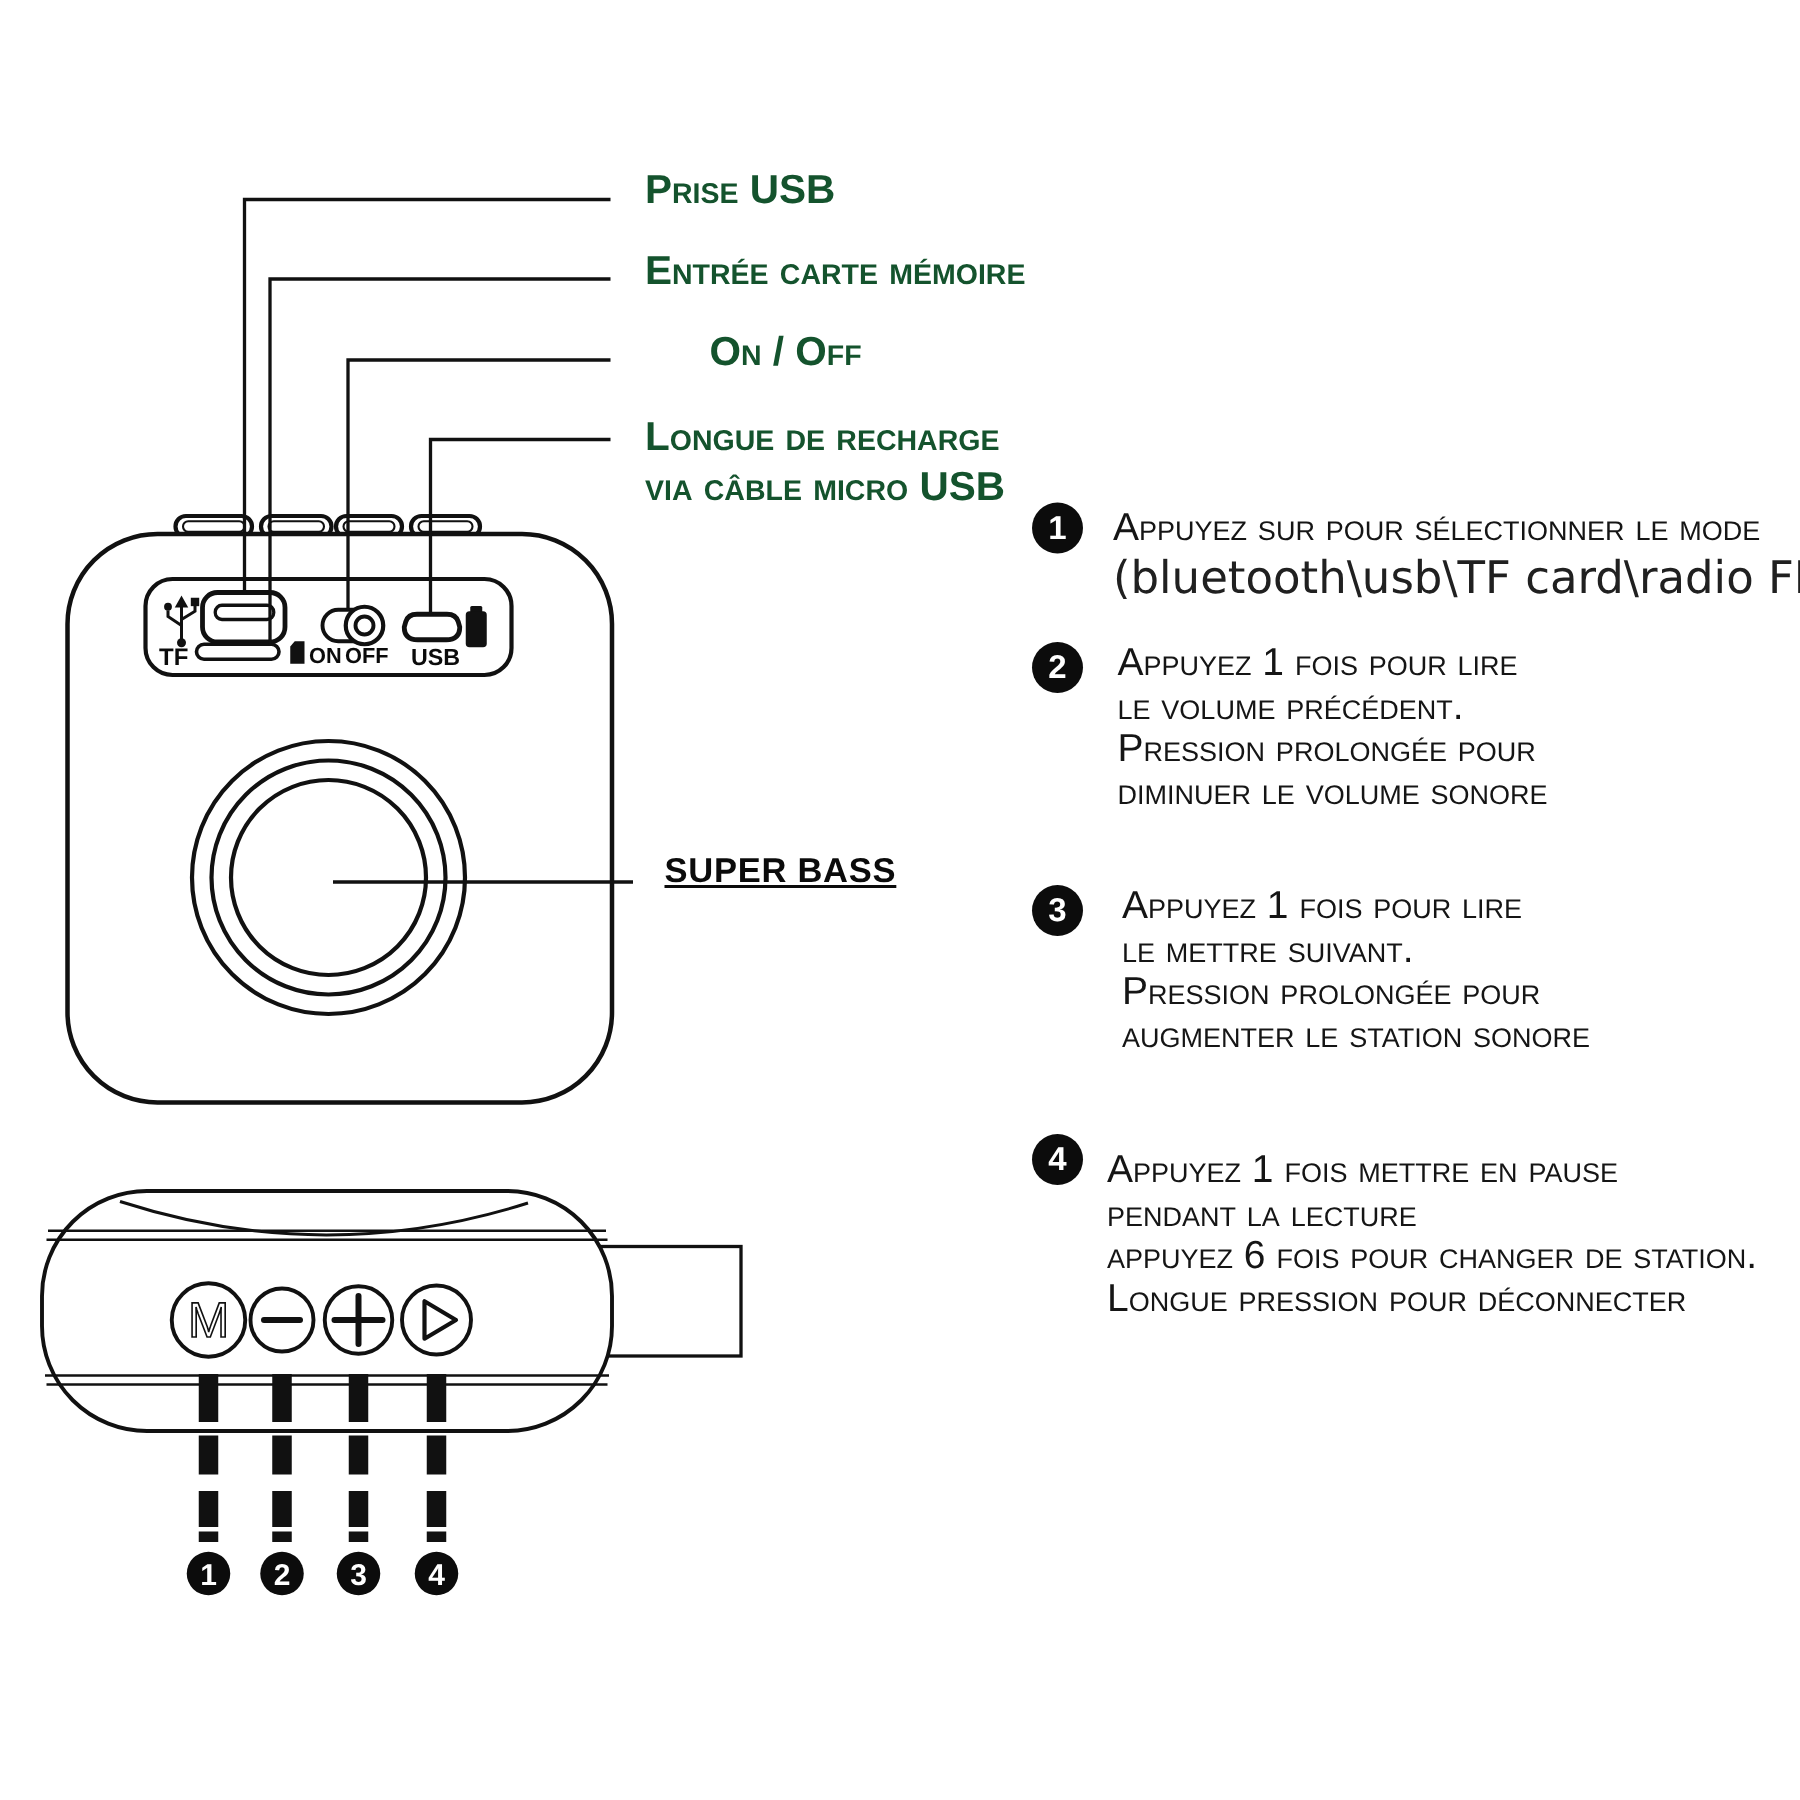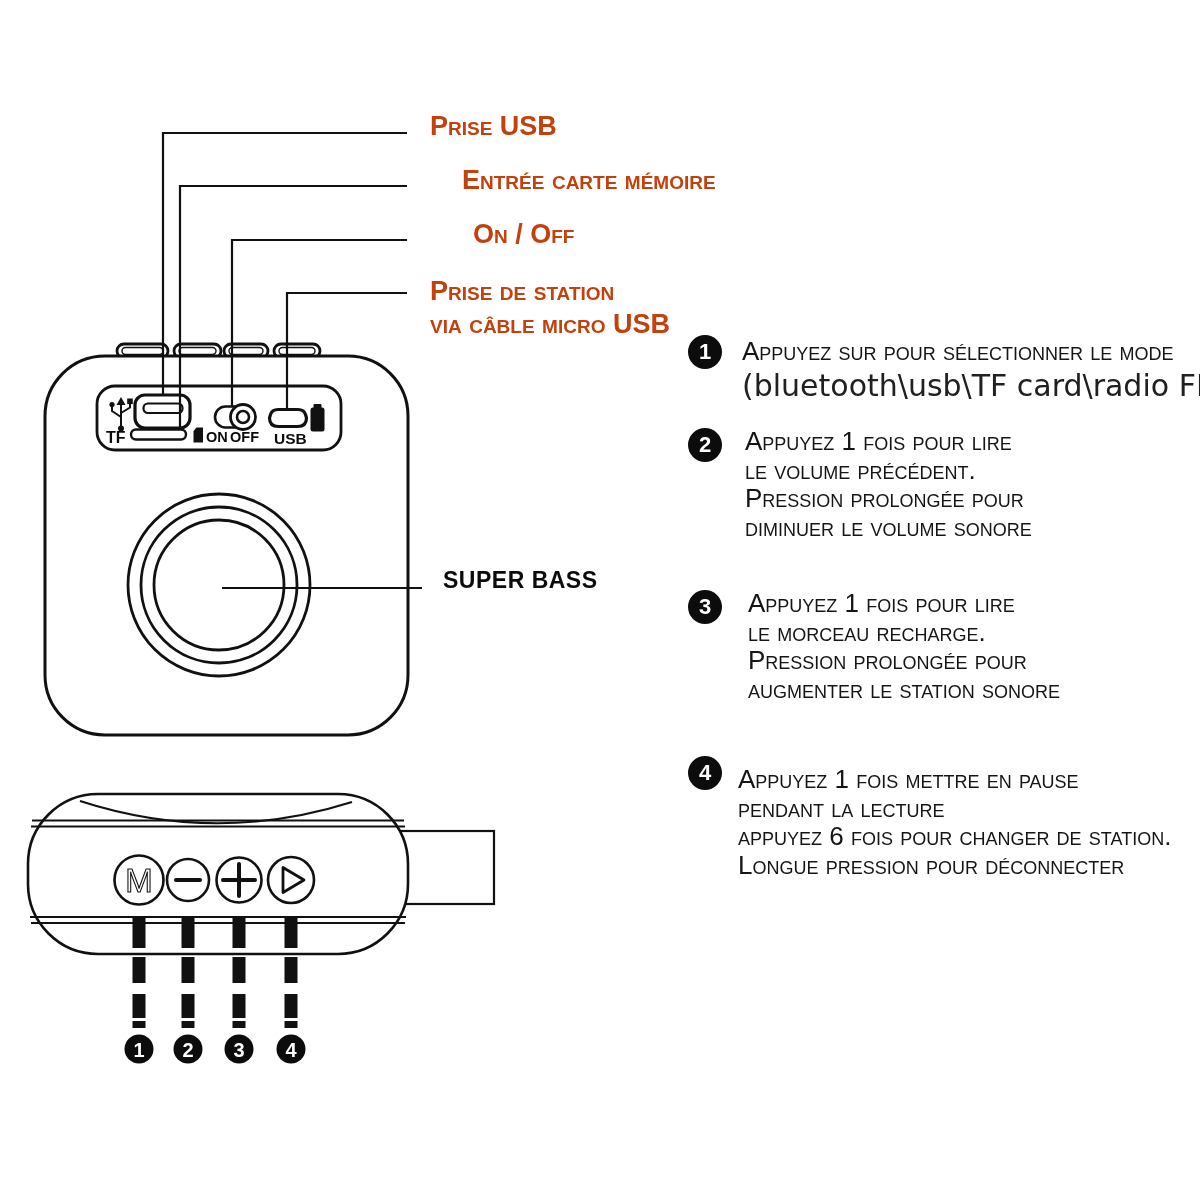--- a/index.html
+++ b/index.html
@@ -3,21 +3,21 @@
 <meta charset="utf-8">
 <style>
   html,body{margin:0;padding:0;}
   body{width:1200px;height:1200px;position:relative;background:#ffffff;overflow:hidden;
        font-family:"Liberation Sans",sans-serif;}
   .stage{position:absolute;inset:0;width:1200px;height:1200px;}
   svg.artwork{position:absolute;left:0;top:0;}
 
   .callout-label{position:absolute;font-family:"Liberation Sans",sans-serif;
      font-weight:bold;font-size:27px;line-height:33px;font-variant:small-caps;
-     color:#c2410c;white-space:nowrap;}
+     color:#14532d;white-space:nowrap;}
   .superbass-label{position:absolute;font-family:"Liberation Sans",sans-serif;
      font-weight:bold;font-size:23px;color:#0b0b0b;letter-spacing:.5px;white-space:nowrap;}
 
   .ins-block{position:absolute;white-space:nowrap;color:#151515;}
   .ins-line{font-family:"Liberation Sans",sans-serif;font-size:26px;line-height:28.5px;
      font-variant:small-caps;font-weight:400;}
   .ins-line.first{line-height:30px;}
   .mode-line{font-family:"DejaVu Sans",sans-serif;font-size:30px;line-height:40px;
      color:#202020;}
   .num-badge{position:absolute;width:34px;height:34px;border-radius:50%;background:#0c0c0c;
@@ -156,46 +156,46 @@
         <circle cx="291" cy="1049" r="14.5" fill="#0c0c0c"></circle>
         <text x="139" y="1056.5" text-anchor="middle" fill="#fff" font-size="20" font-weight="bold" font-family="Liberation Sans, sans-serif">1</text>
         <text x="188" y="1056.5" text-anchor="middle" fill="#fff" font-size="20" font-weight="bold" font-family="Liberation Sans, sans-serif">2</text>
         <text x="239" y="1056.5" text-anchor="middle" fill="#fff" font-size="20" font-weight="bold" font-family="Liberation Sans, sans-serif">3</text>
         <text x="291" y="1056.5" text-anchor="middle" fill="#fff" font-size="20" font-weight="bold" font-family="Liberation Sans, sans-serif">4</text>
       </g>
     </g>
   </svg>
 
   <div class="callout-label" style="left:430px;top:110px;">Prise USB</div>
-  <div class="callout-label" style="left:430px;top:164px;margin-left:32px;">Entrée carte mémoire</div>
+  <div class="callout-label" style="left:430px;top:164px;">Entrée carte mémoire</div>
   <div class="callout-label" style="left:425px;top:218px;margin-left:48px;">On / Off</div>
   <div class="callout-label" style="left:430px;top:275px;">
-    <div>Prise de station</div>
+    <div>Longue de recharge</div>
     <div>via câble micro USB</div>
   </div>
-  <div class="superbass-label" style="left:443px;top:567px;">SUPER BASS</div>
+  <div class="superbass-label" style="left:443px;top:567px;text-decoration:underline;">SUPER BASS</div>
 
   <div class="num-badge" style="left:688px;top:335px;">1</div>
   <div class="ins-block" style="left:742px;top:336px;">
     <div class="ins-line first">Appuyez sur pour sélectionner le mode</div>
     <div class="mode-line">(bluetooth\usb\TF card\radio FM)</div>
   </div>
 
   <div class="num-badge" style="left:688px;top:428px;">2</div>
   <div class="ins-block" style="left:745px;top:427px;">
     <div class="ins-line">Appuyez 1 fois pour lire</div>
     <div class="ins-line">le volume précédent.</div>
     <div class="ins-line">Pression prolongée pour</div>
     <div class="ins-line">diminuer le volume sonore</div>
   </div>
 
   <div class="num-badge" style="left:688px;top:590px;">3</div>
   <div class="ins-block" style="left:748px;top:589px;">
     <div class="ins-line">Appuyez 1 fois pour lire</div>
-    <div class="ins-line">le morceau recharge.</div>
+    <div class="ins-line">le mettre suivant.</div>
     <div class="ins-line">Pression prolongée pour</div>
     <div class="ins-line">augmenter le station sonore</div>
   </div>
 
   <div class="num-badge" style="left:688px;top:756px;">4</div>
   <div class="ins-block" style="left:738px;top:765px;">
     <div class="ins-line">Appuyez 1 fois mettre en pause</div>
     <div class="ins-line">pendant la lecture</div>
     <div class="ins-line">appuyez 6 fois pour changer de station.</div>
     <div class="ins-line">Longue pression pour déconnecter</div>

